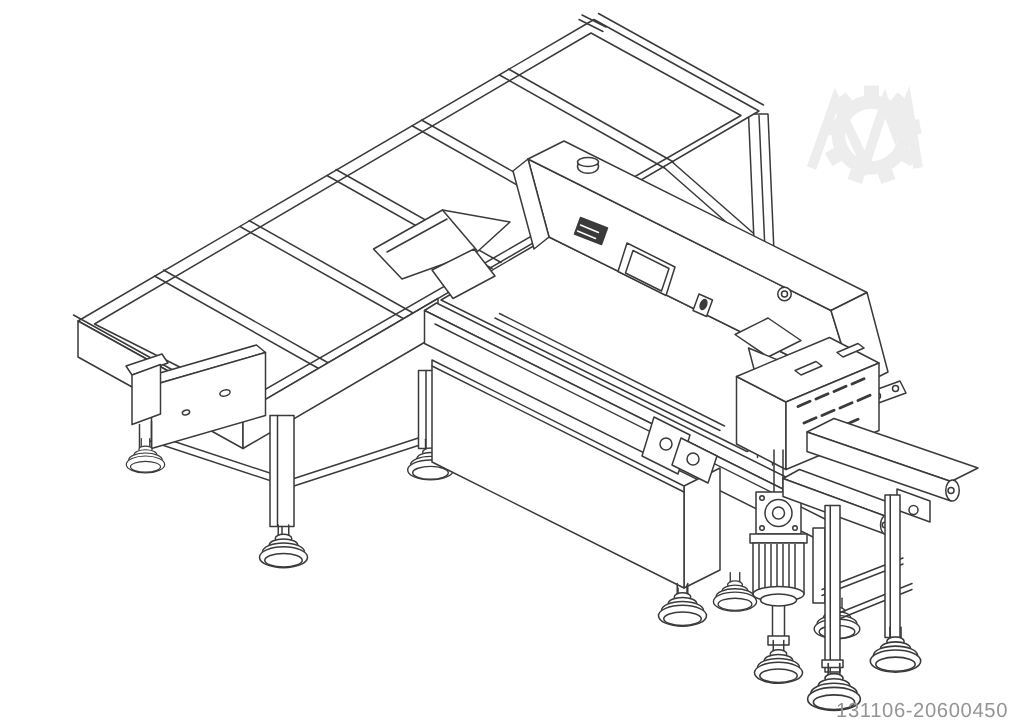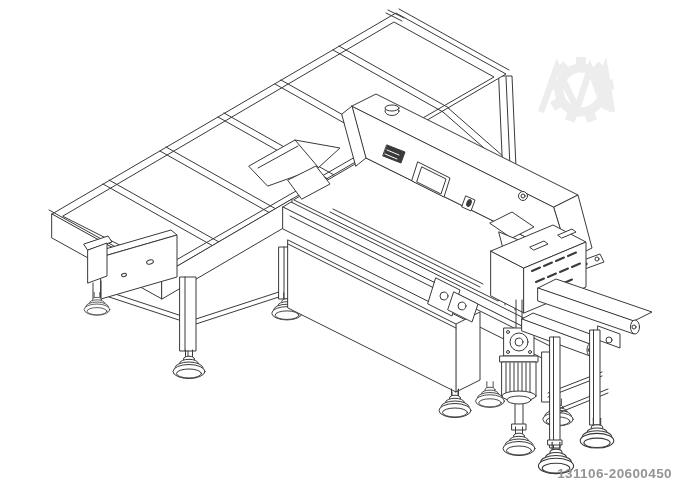--- a/index.html
+++ b/index.html
@@ -1,17 +1,17 @@
 <!DOCTYPE html>
 <html><head>
 <meta charset="utf-8">
 <style>
   html,body{margin:0;padding:0;background:#ffffff;}
   .canvas{position:relative;width:674px;height:480px;background:#ffffff;overflow:hidden;
-          font-family:"Liberation Sans", sans-serif;font-weight:bold;}
+          font-family:"Liberation Sans", sans-serif;}
   svg{display:block;}
 </style>
 </head>
 <body>
 
 <div class="canvas">
 <svg width="674" height="480" viewBox="0 0 674 480" role="img" aria-label="Isometric CAD line drawing of a packaging line: infeed table conveyor, flow-wrapping machine with control panel, sealing unit with drive motor, and outfeed belt conveyor on leveling feet">
 
   <defs>
     <g id="lev-foot">

